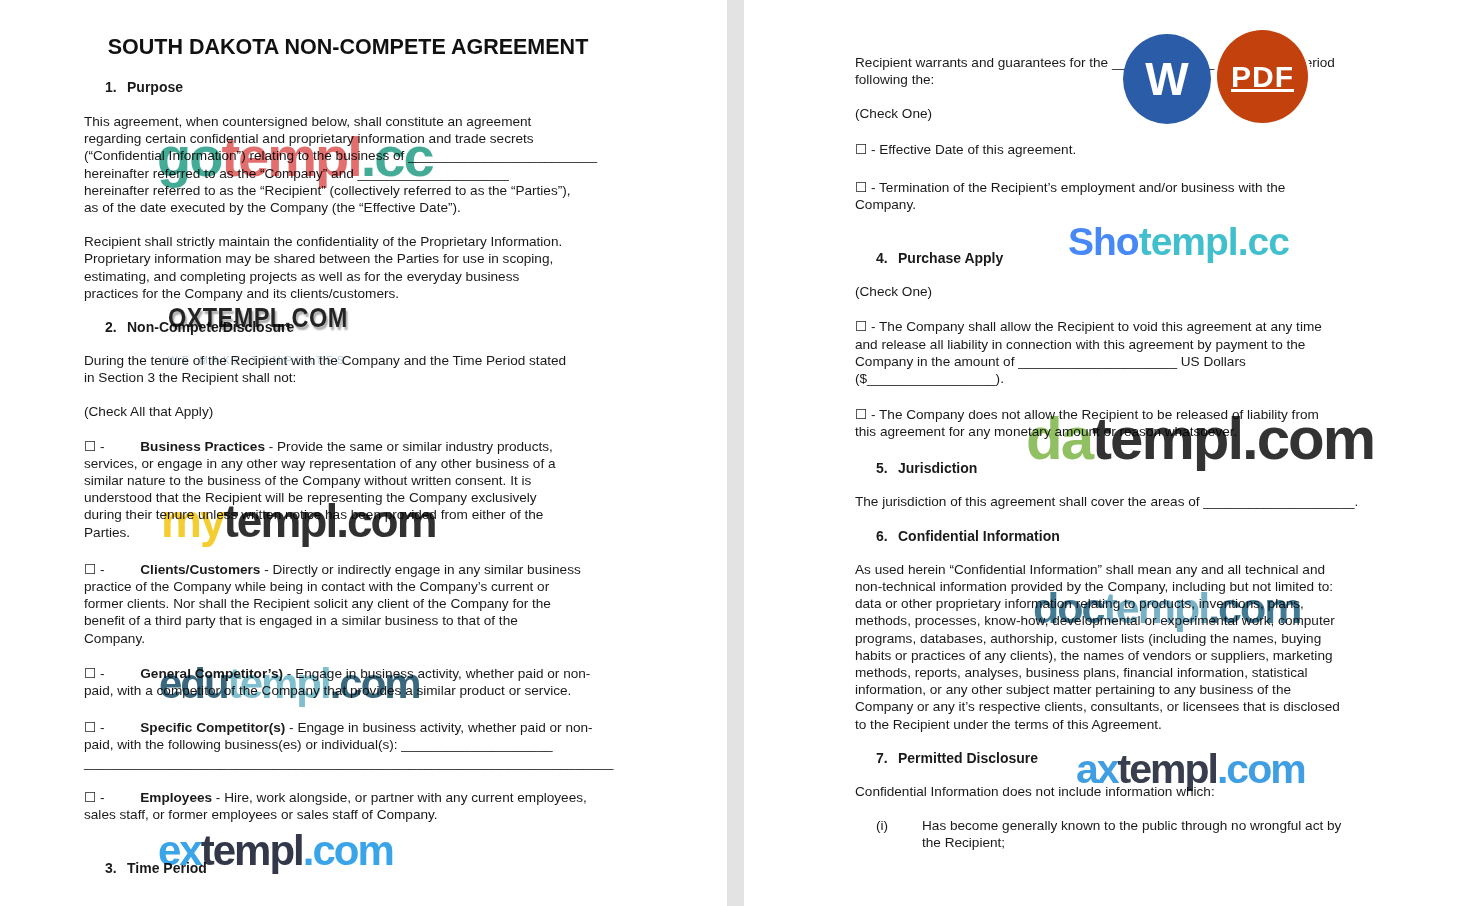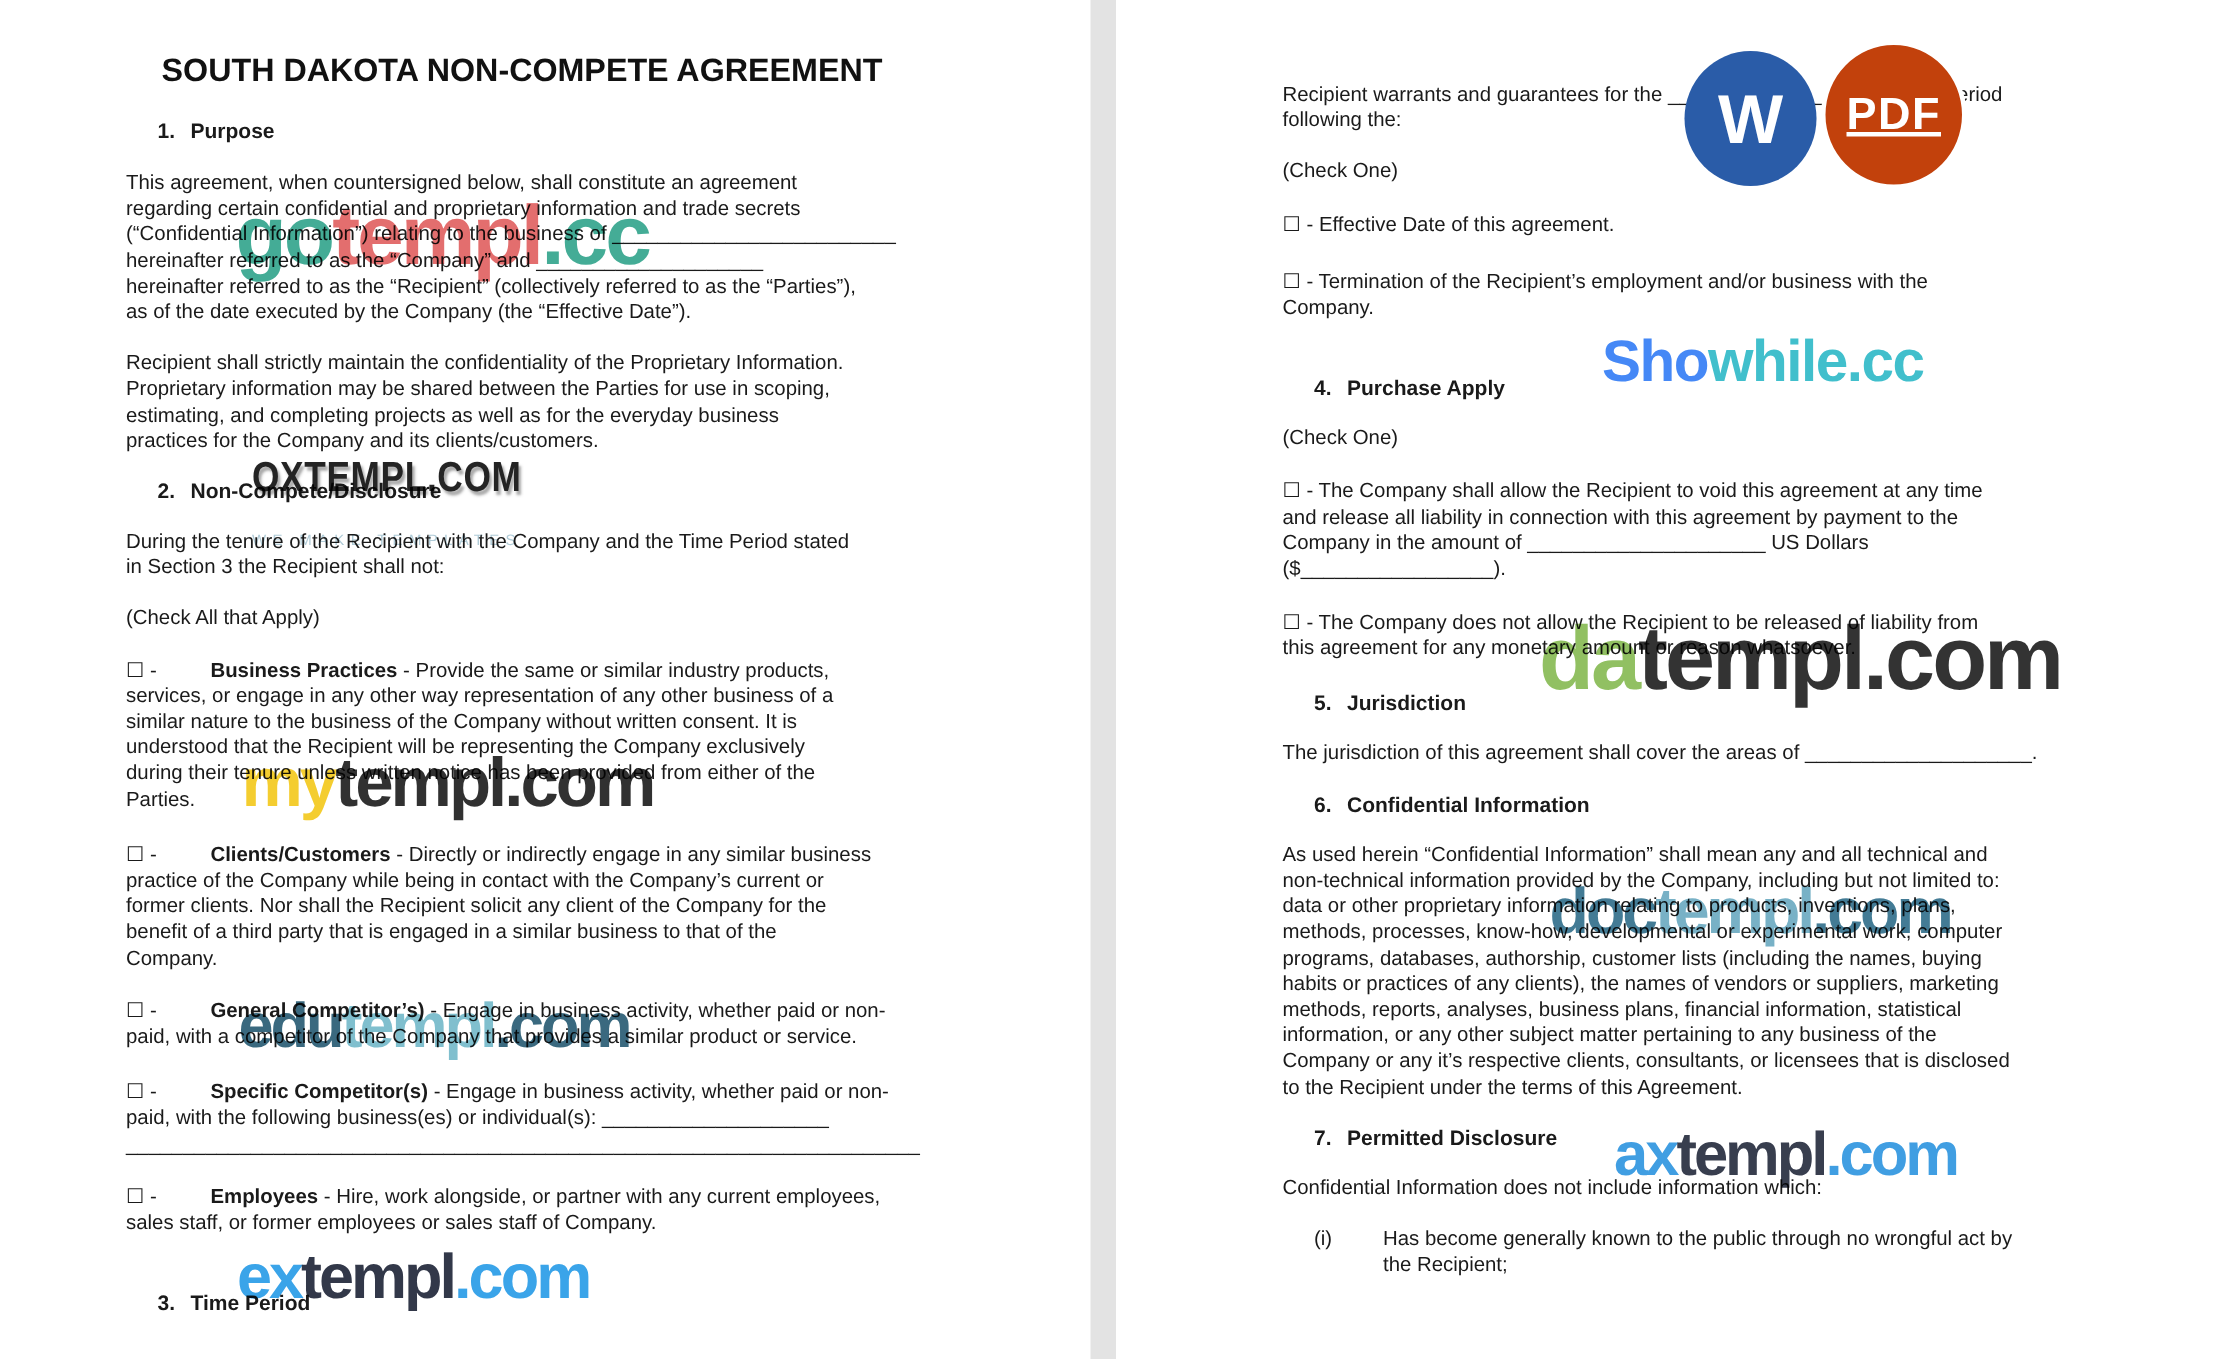--- a/index.html
+++ b/index.html
@@ -171,21 +171,21 @@
 
   <div class="wm wm-edutempl">
     <span style="color: rgb(23, 79, 104);">edu</span><span style="color: rgb(106, 180, 198);">templ</span><span style="color: rgb(23, 79, 104);">.com</span>
   </div>
 
   <div class="wm wm-extempl">
     <span style="color: rgb(47, 159, 232);">ex</span><span style="color: rgb(39, 45, 63);">templ</span><span style="color: rgb(47, 159, 232);">.com</span>
   </div>
 
   <div class="wm wm-shotempl">
-    <span style="color: #3b82f6;">Sho</span><span style="color: rgb(54, 188, 202);">while.cc</span>
+    <span style="color: #3b82f6;">Sho</span><span style="color: rgb(54, 188, 202);">templ.cc</span>
   </div>
 
   <div class="wm wm-datempl">
     <span style="color: rgb(130, 184, 76);">da</span><span style="color: rgb(22, 22, 22);">templ.com</span>
   </div>
 
   <div class="wm wm-doctempl">
     <span style="color: rgb(25, 94, 125);">doc</span><span style="color: rgb(90, 160, 186);">templ</span><span style="color: rgb(25, 94, 125);">.com</span>
   </div>
 

